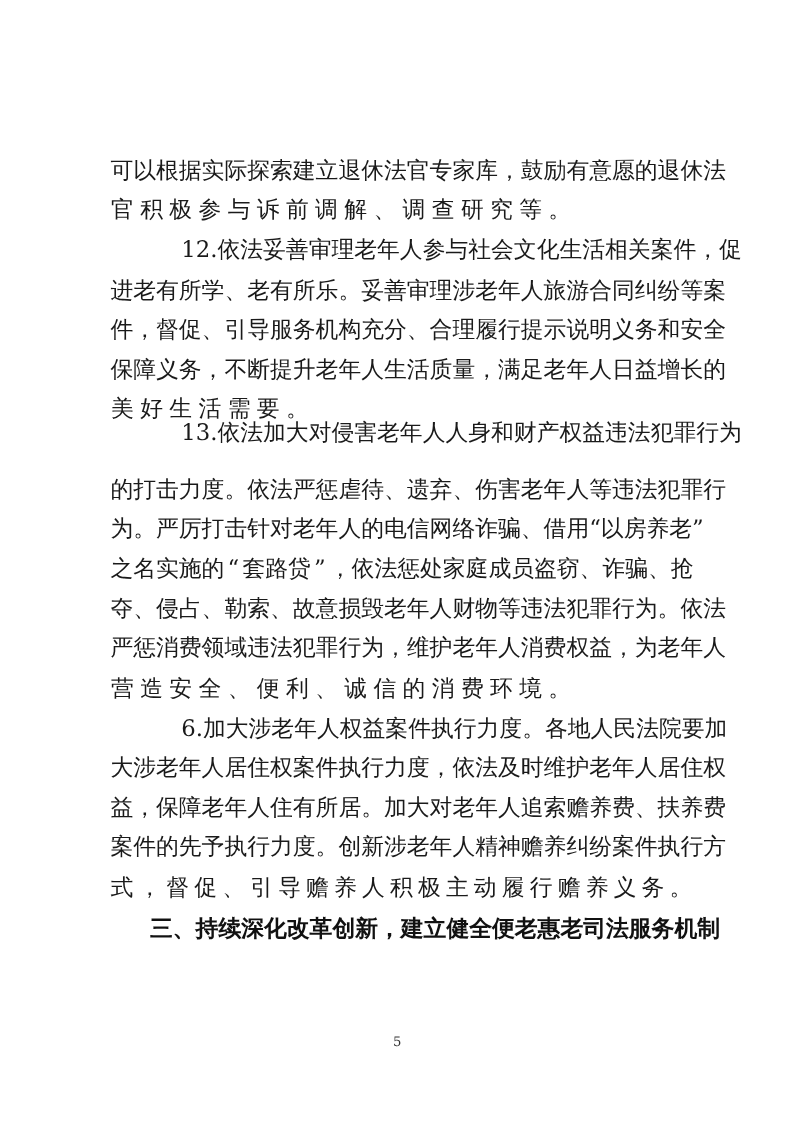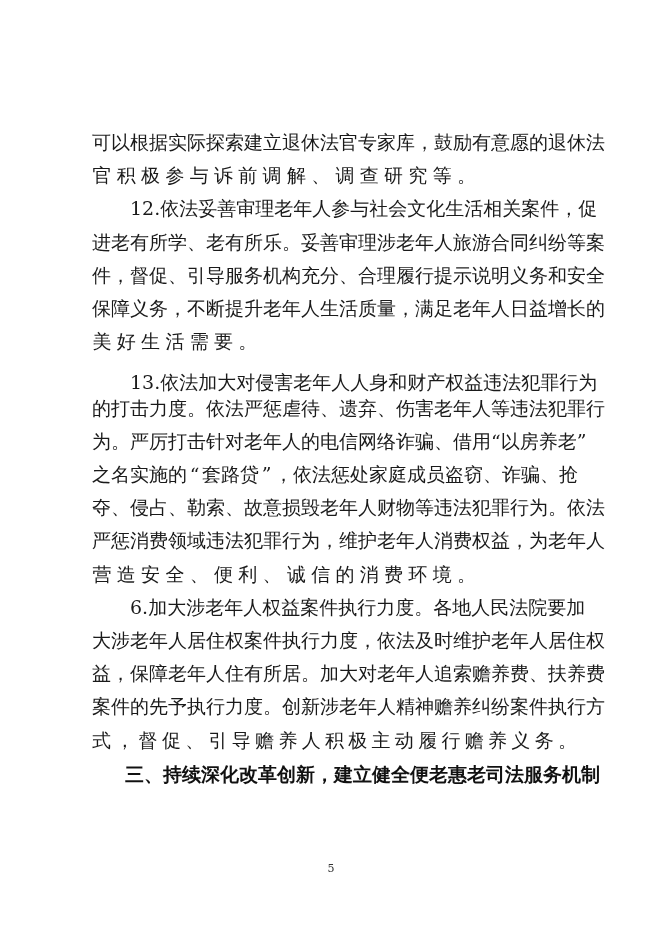--- a/index.html
+++ b/index.html
@@ -17,21 +17,21 @@
     font-family: "DejaVu Serif", "Liberation Serif", serif;
     font-size: 19px;
     color: #1a1a1a;
     white-space: nowrap;
     display: flex;
     justify-content: space-between;
   }
   .line.last { justify-content: flex-start; }
   .line.last span.ch { margin-right: 4.3px; }
   .line span.ch { display: inline-block; width: 20px; text-align: center; }
-  .line span.ch.num { width: auto; }
+  .line span.ch.num { width: auto; margin-left: 21px; }
   .heading {
     position: absolute;
     left: 125px;
     width: 443px;
     height: 26px;
     line-height: 26px;
     font-family: "DejaVu Sans", "Liberation Sans", sans-serif;
     font-weight: bold;
     font-size: 19px;
     color: #111111;
@@ -217,21 +217,21 @@
       </div>
       <div class="line last" style="top: 328.2px;">
         <span class="ch">美</span>
         <span class="ch">好</span>
         <span class="ch">生</span>
         <span class="ch">活</span>
         <span class="ch">需</span>
         <span class="ch">要</span>
         <span class="ch">。</span>
       </div>
-      <div class="line" style="top: 369px; left: 130px; width: 448px;">
+      <div class="line" style="top: 348px; left: 130px; width: 448px;">
         <span class="ch num">13.</span>
         <span class="ch">依</span>
         <span class="ch">法</span>
         <span class="ch">加</span>
         <span class="ch">大</span>
         <span class="ch">对</span>
         <span class="ch">侵</span>
         <span class="ch">害</span>
         <span class="ch">老</span>
         <span class="ch">年</span>

